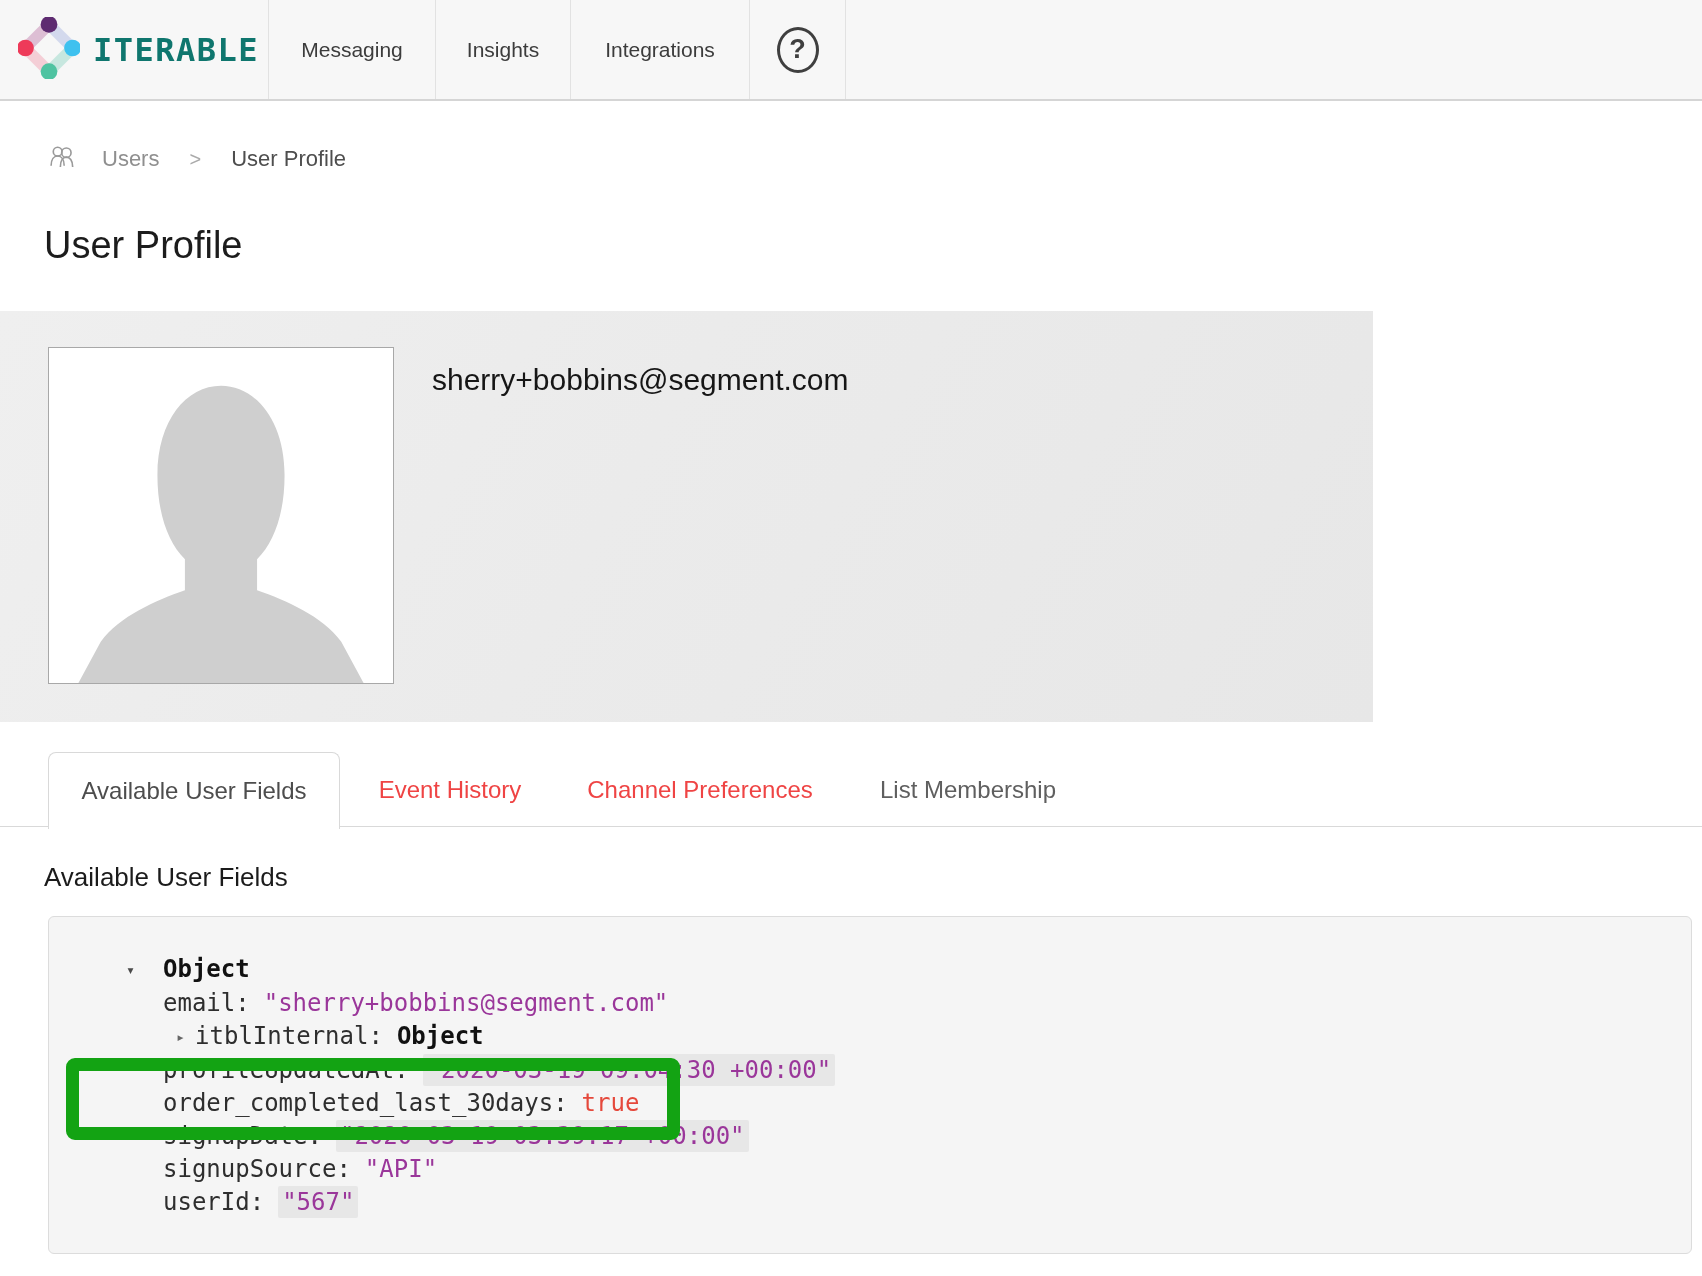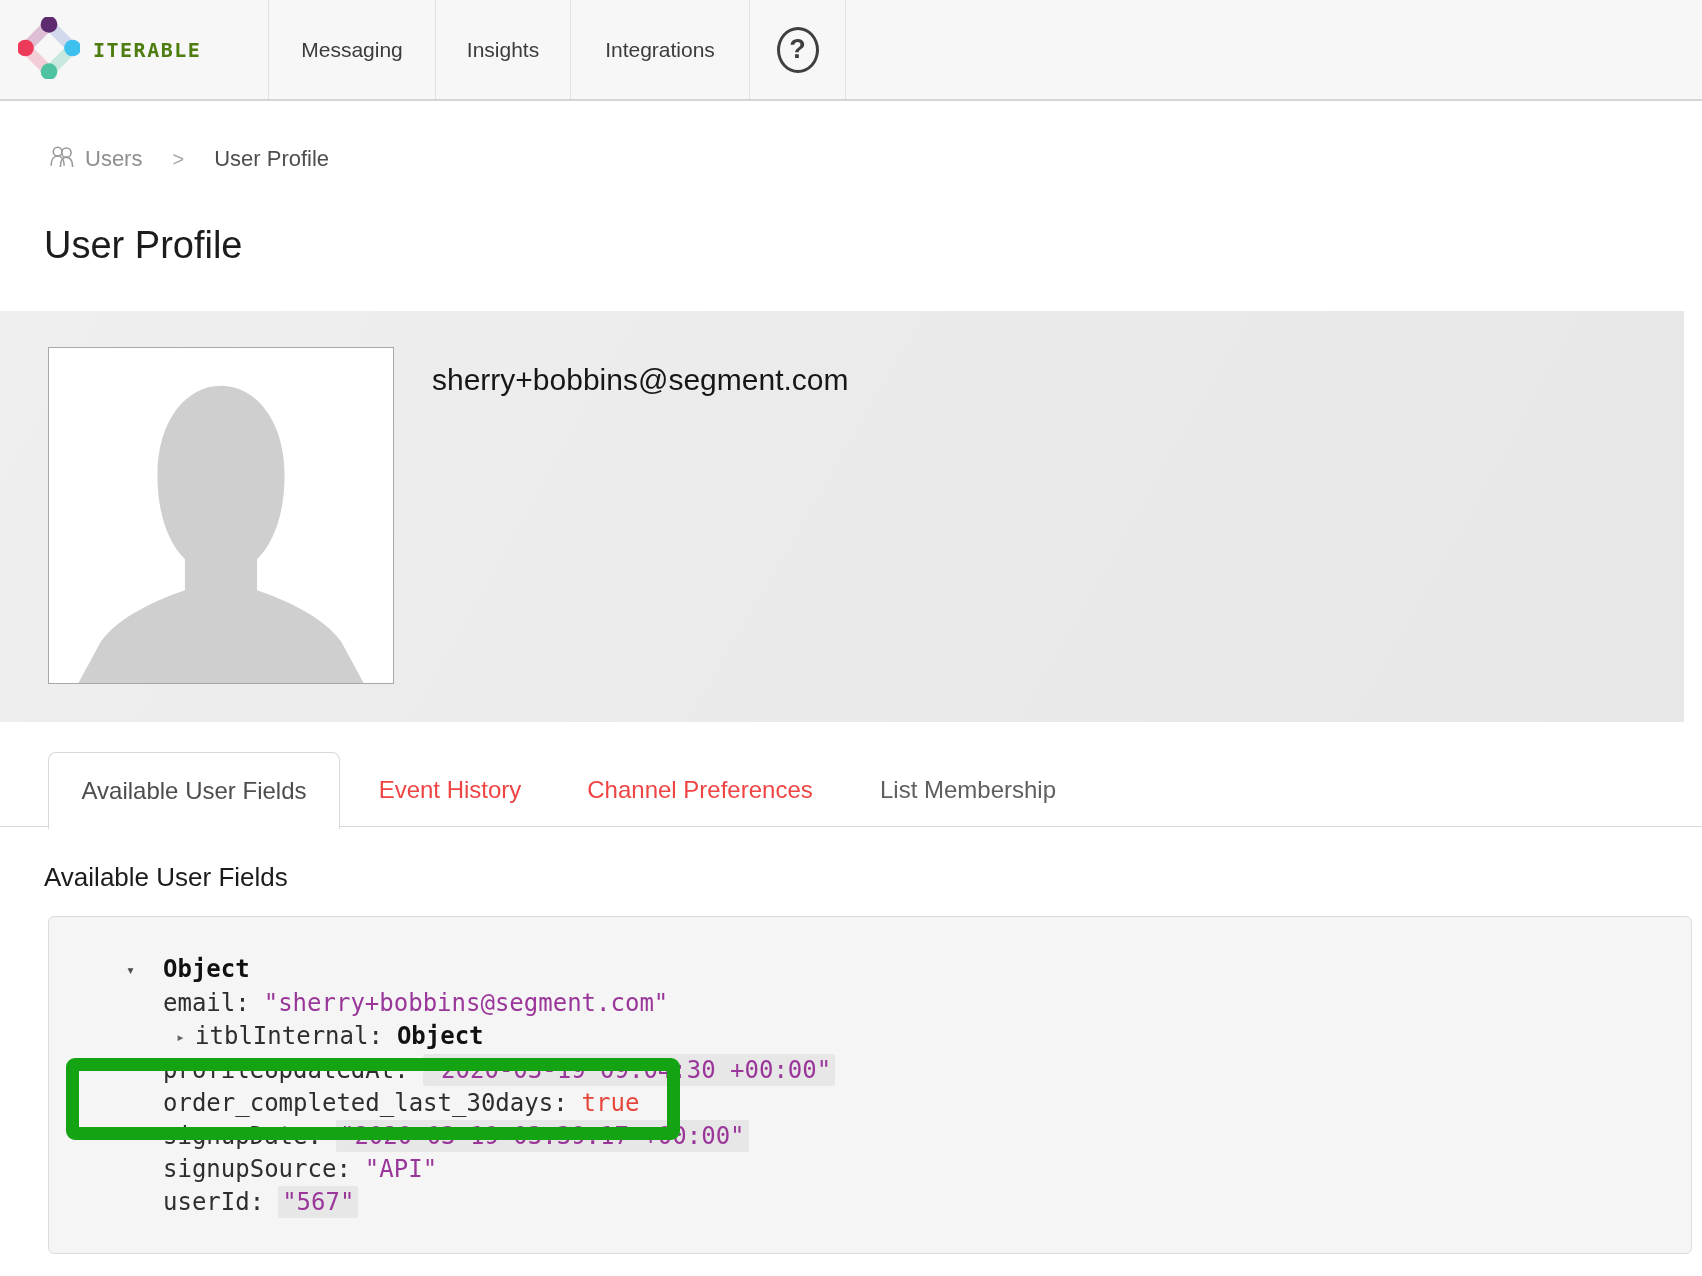--- a/index.html
+++ b/index.html
@@ -6,42 +6,42 @@
   body{font-family:"Liberation Sans", sans-serif; -webkit-font-smoothing:antialiased;}
   .stage{position:relative;width:1702px;height:1276px;background:#ffffff;overflow:hidden;}
 
   
   .topnav{position:absolute;left:0;top:0;width:1702px;height:99px;background:#f7f7f7;
           border-bottom:2px solid #d5d5d5;display:flex;align-items:stretch;}
   .nav-cell{display:flex;align-items:center;justify-content:center;border-right:1px solid #e2e2e2;
             font-size:21px;font-weight:400;color:#3c3c3c;cursor:pointer;}
   .brand-cell{width:250px;display:flex;align-items:center;justify-content:flex-start;
               padding-left:18px;border-right:1px solid #e2e2e2;cursor:pointer;}
-  .brand-word{font-family:"DejaVu Sans Mono", monospace;font-size:20px;font-weight:700;
-              letter-spacing:1.5px;color:#4d7c0f;margin-left:13px;}
+  .brand-word{font-family:"DejaVu Sans Mono", monospace;font-size:32px;font-weight:700;
+              letter-spacing:1.5px;color:#0f766e;margin-left:13px;}
   .cell-messaging{width:166px;} .cell-content{width:137px;} .cell-audience{width:152px;}
   .cell-insights{width:134px;} .cell-integrations{width:178px;}
   .cell-help{width:95px;display:flex;align-items:center;justify-content:center;border-right:1px solid #e2e2e2;cursor:pointer;}
   .help-ring{width:42px;height:46px;border:3px solid #3f3f3f;border-radius:50%;
              display:flex;align-items:center;justify-content:center;
              font-size:27px;font-weight:700;color:#3f3f3f;box-sizing:border-box;}
   .nav-fill{flex:1;}
 
   
   .crumbs{position:absolute;left:48px;top:144px;display:flex;align-items:center;font-size:22px;}
-  .crumb-users{display:flex;align-items:center;color:#8f8f8f;cursor:pointer;}
+  .crumb-users{display:flex;align-items:center;color:#8f8f8f;cursor:pointer;gap:17px;}
   .crumb-users svg{margin-right:9px;}
   .crumb-sep{color:#aaaaaa;font-size:20px;margin:0 30px;}
   .crumb-current{color:#4e4e4e;}
 
   
   .page-title{position:absolute;left:44px;top:224px;font-size:38px;font-weight:400;color:#1c1c1c;}
 
   
-  .band{position:absolute;left:0;top:311px;width:1684px;height:411px;
+  .band{position:absolute;left:0;top:311px;width:1373px;height:411px;
         background:linear-gradient(120deg,#efefef 0%,#ebebeb 45%,#e7e7e7 100%);}
   .avatar{position:absolute;left:48px;top:36px;width:346px;height:337px;background:#ffffff;
           border:1px solid #a8a8a8;box-sizing:border-box;overflow:hidden;}
   .avatar svg{display:block;width:100%;height:100%;}
   .profile-email{position:absolute;left:432px;top:52px;font-size:30px;color:#161616;}
 
   
   .tabs{position:absolute;left:0;top:752px;width:1702px;height:75px;border-bottom:1px solid #d9d9d9;box-sizing:border-box;}
   .tab-active{position:absolute;left:48px;top:0;width:292px;height:77px;background:#ffffff;
               border:1px solid #d9d9d9;border-bottom:none;border-radius:8px 8px 0 0;box-sizing:border-box;

